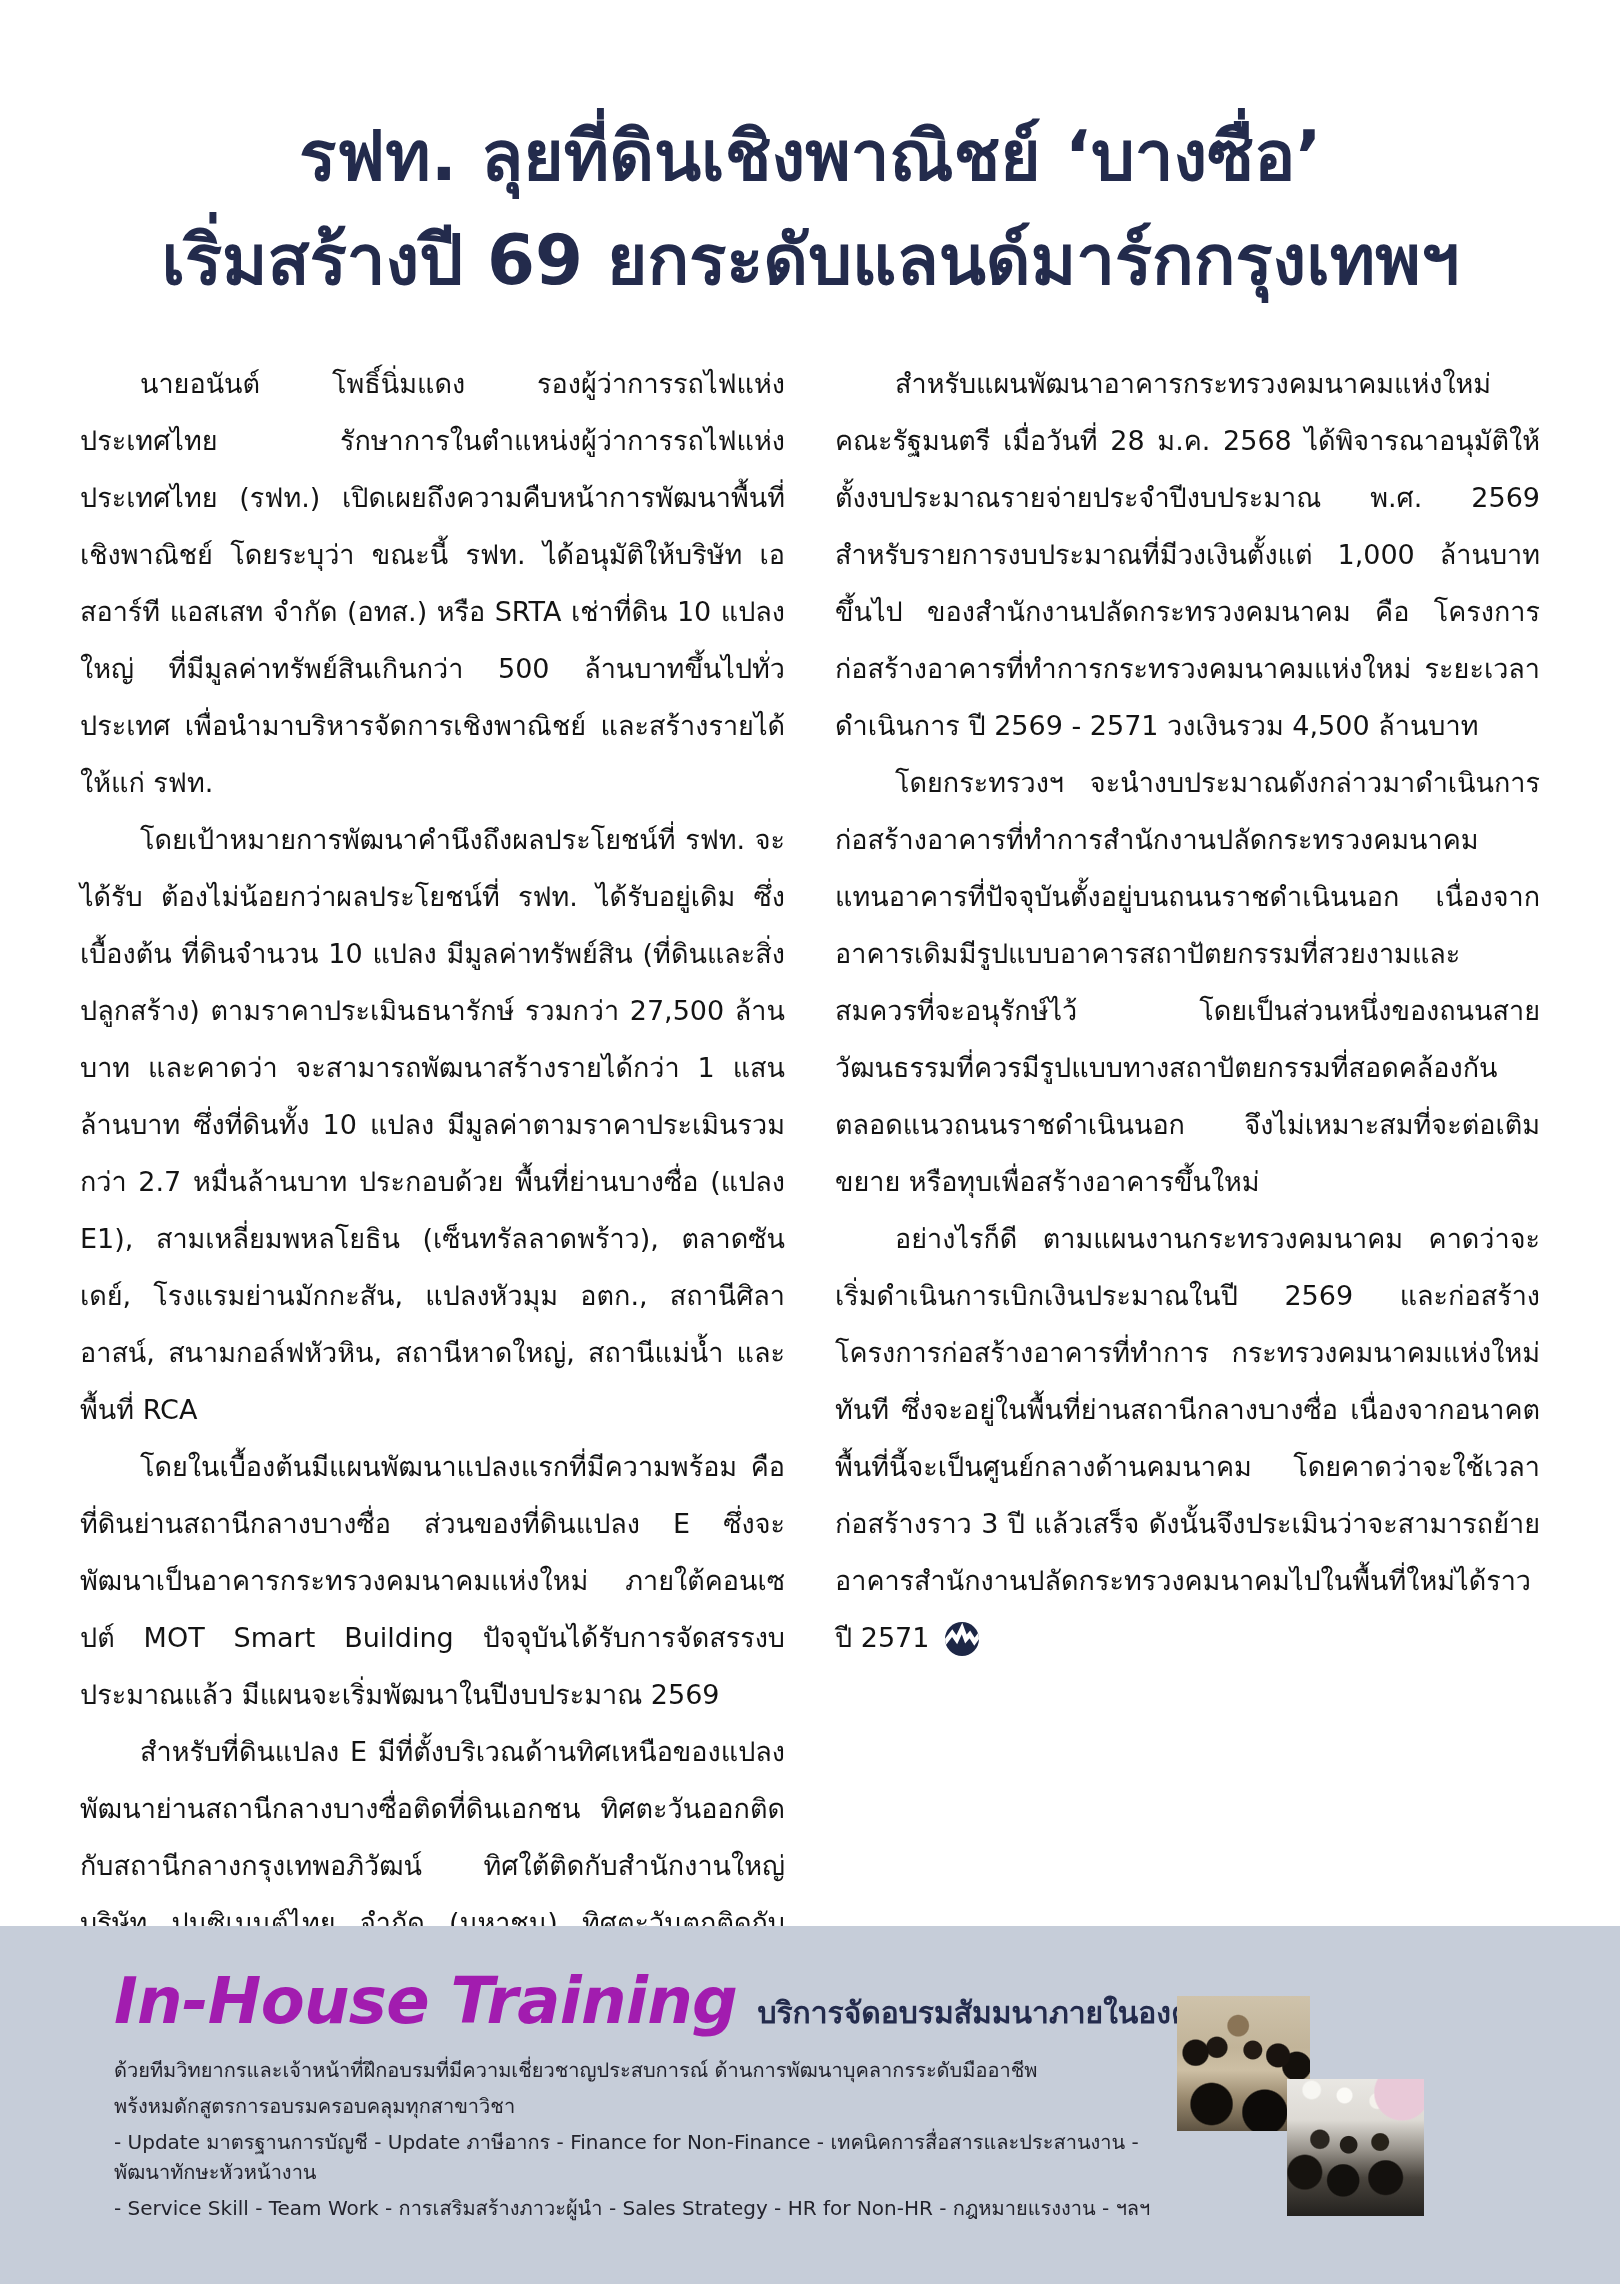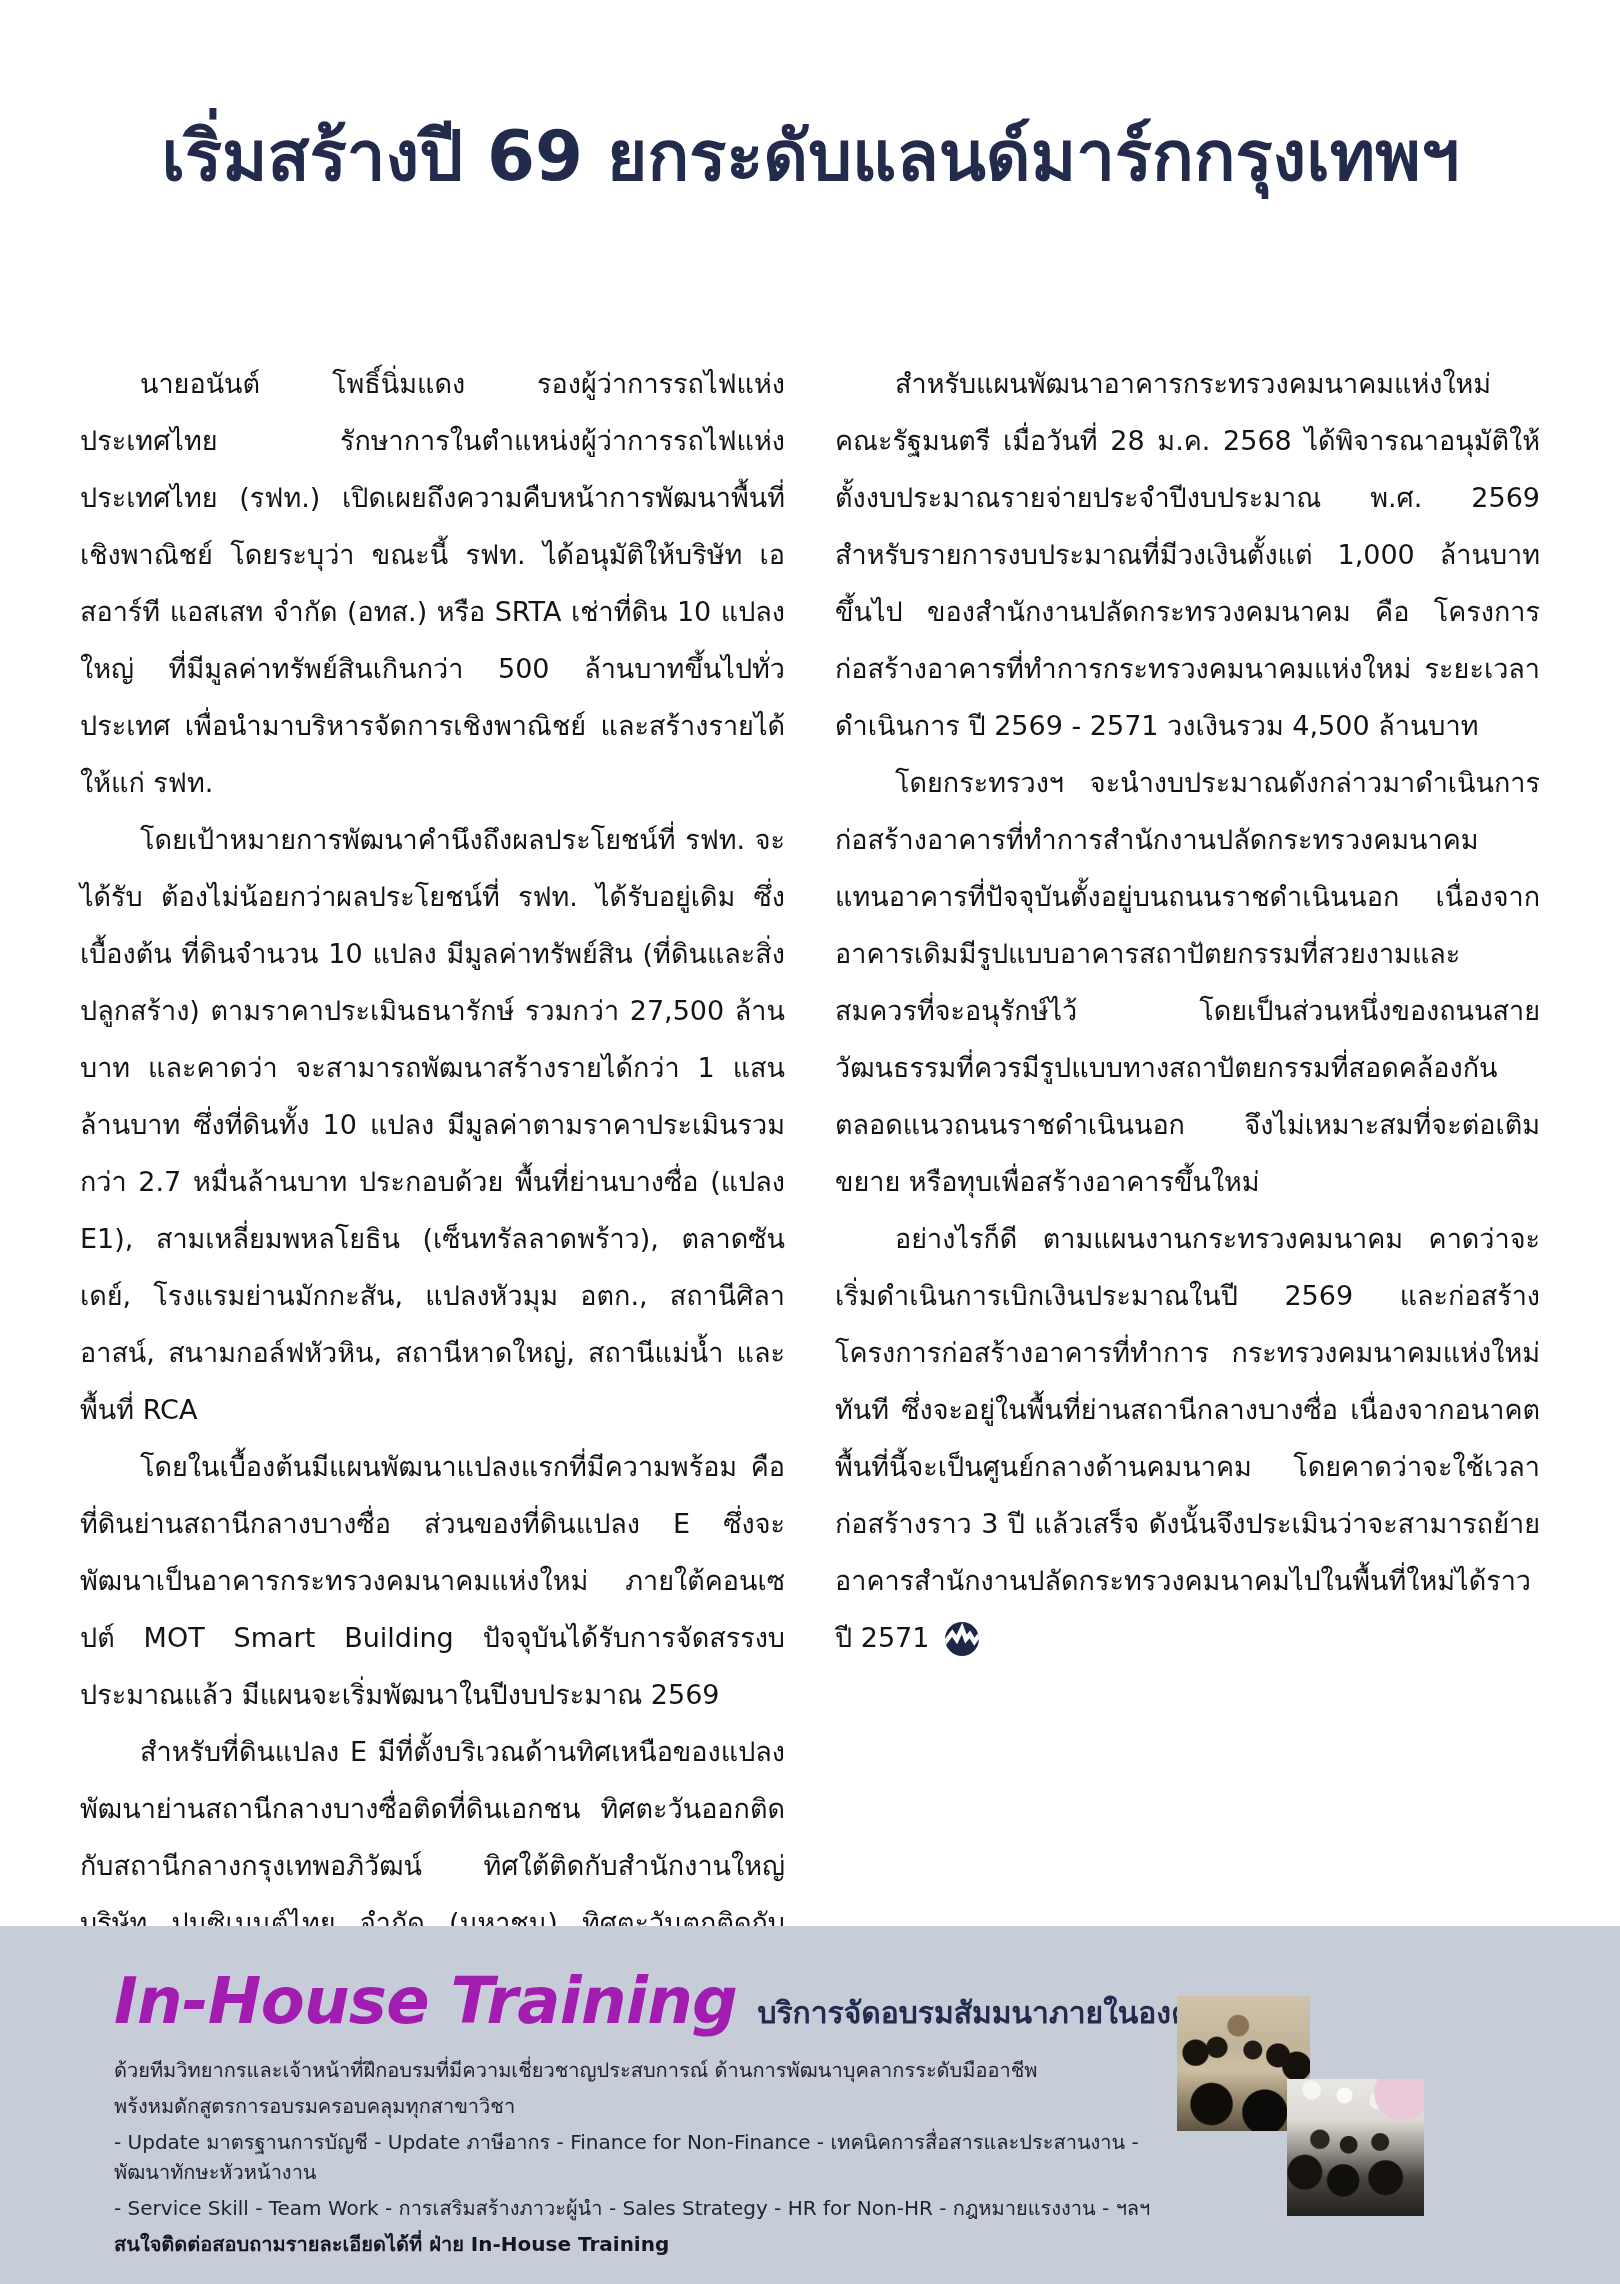--- a/index.html
+++ b/index.html
@@ -78,20 +78,21 @@
       radial-gradient(circle at 13% 68%, #16130f 0 11%, transparent 12%),
       radial-gradient(circle at 41% 74%, #12100d 0 12%, transparent 13%),
       radial-gradient(circle at 72% 72%, #14110e 0 12%, transparent 13%),
       linear-gradient(180deg, #e9e7e3 0%, #dddad4 30%, #97928a 52%, #4a453e 72%, #23211e 100%);
   }
 </style>
 </head>
 <body>
 
 <div class="headline">
+  <div>รฟท. ลุยที่ดินเชิงพาณิชย์ ‘บางซื่อ’</div>
   <div>เริ่มสร้างปี 69 ยกระดับแลนด์มาร์กกรุงเทพฯ</div>
 </div>
 
 <div class="columns">
   <div class="col">
     <p class="para indent">นายอนันต์ โพธิ์นิ่มแดง รองผู้ว่าการรถไฟแห่งประเทศไทย รักษาการในตำแหน่งผู้ว่าการรถไฟแห่งประเทศไทย (รฟท.) เปิดเผยถึงความคืบหน้าการพัฒนาพื้นที่เชิงพาณิชย์ โดยระบุว่า ขณะนี้ รฟท. ได้อนุมัติให้บริษัท เอสอาร์ที แอสเสท จำกัด (อทส.) หรือ SRTA เช่าที่ดิน 10 แปลงใหญ่ ที่มีมูลค่าทรัพย์สินเกินกว่า 500 ล้านบาทขึ้นไปทั่วประเทศ เพื่อนำมาบริหารจัดการเชิงพาณิชย์ และสร้างรายได้ให้แก่ รฟท.</p>
     <p class="para indent">โดยเป้าหมายการพัฒนาคำนึงถึงผลประโยชน์ที่ รฟท. จะได้รับ ต้องไม่น้อยกว่าผลประโยชน์ที่ รฟท. ได้รับอยู่เดิม ซึ่งเบื้องต้น ที่ดินจำนวน 10 แปลง มีมูลค่าทรัพย์สิน (ที่ดินและสิ่งปลูกสร้าง) ตามราคาประเมินธนารักษ์ รวมกว่า 27,500 ล้านบาท และคาดว่า จะสามารถพัฒนาสร้างรายได้กว่า 1 แสนล้านบาท ซึ่งที่ดินทั้ง 10 แปลง มีมูลค่าตามราคาประเมินรวมกว่า 2.7 หมื่นล้านบาท ประกอบด้วย พื้นที่ย่านบางซื่อ (แปลง E1), สามเหลี่ยมพหลโยธิน (เซ็นทรัลลาดพร้าว), ตลาดซันเดย์, โรงแรมย่านมักกะสัน, แปลงหัวมุม อตก., สถานีศิลาอาสน์, สนามกอล์ฟหัวหิน, สถานีหาดใหญ่, สถานีแม่น้ำ และพื้นที่ RCA</p>
     <p class="para indent">โดยในเบื้องต้นมีแผนพัฒนาแปลงแรกที่มีความพร้อม คือที่ดินย่านสถานีกลางบางซื่อ ส่วนของที่ดินแปลง E ซึ่งจะพัฒนาเป็นอาคารกระทรวงคมนาคมแห่งใหม่ ภายใต้คอนเซปต์ MOT Smart Building ปัจจุบันได้รับการจัดสรรงบประมาณแล้ว มีแผนจะเริ่มพัฒนาในปีงบประมาณ 2569</p>
     <p class="para indent">สำหรับที่ดินแปลง E มีที่ตั้งบริเวณด้านทิศเหนือของแปลงพัฒนาย่านสถานีกลางบางซื่อติดที่ดินเอกชน ทิศตะวันออกติดกับสถานีกลางกรุงเทพอภิวัฒน์ ทิศใต้ติดกับสำนักงานใหญ่ บริษัท ปูนซิเมนต์ไทย จำกัด (มหาชน) ทิศตะวันตกติดกับคลองเปรมประชากร โดยมีพื้นที่ทั้งหมด 138 ไร่ ซึ่งชัดเจนแล้วว่า</p>
   </div>
@@ -113,19 +114,18 @@
 <div class="footer">
   <div class="footer-inner">
     <div class="fh-row">
       <span class="fh-en">In-House Training</span>
       <span class="fh-th">บริการจัดอบรมสัมมนาภายในองค์กร</span>
     </div>
     <p class="fline">ด้วยทีมวิทยากรและเจ้าหน้าที่ฝึกอบรมที่มีความเชี่ยวชาญประสบการณ์ ด้านการพัฒนาบุคลากรระดับมืออาชีพ</p>
     <p class="fline">พร้งหมดักสูตรการอบรมครอบคลุมทุกสาขาวิชา</p>
     <p class="fline">- Update มาตรฐานการบัญชี - Update ภาษีอากร - Finance for Non-Finance - เทคนิคการสื่อสารและประสานงาน - พัฒนาทักษะหัวหน้างาน</p>
     <p class="fline">- Service Skill - Team Work - การเสริมสร้างภาวะผู้นำ - Sales Strategy - HR for Non-HR - กฎหมายแรงงาน - ฯลฯ</p>
-    <p class="fline bold">สนใจติดต่อสอบถามรายละเอียดได้ที่ ฝ่าย In-House Training</p>
 
   </div>
   <div class="photo photo1"></div>
   <div class="photo photo2"></div>
 </div>
 
 
 </body></html>

